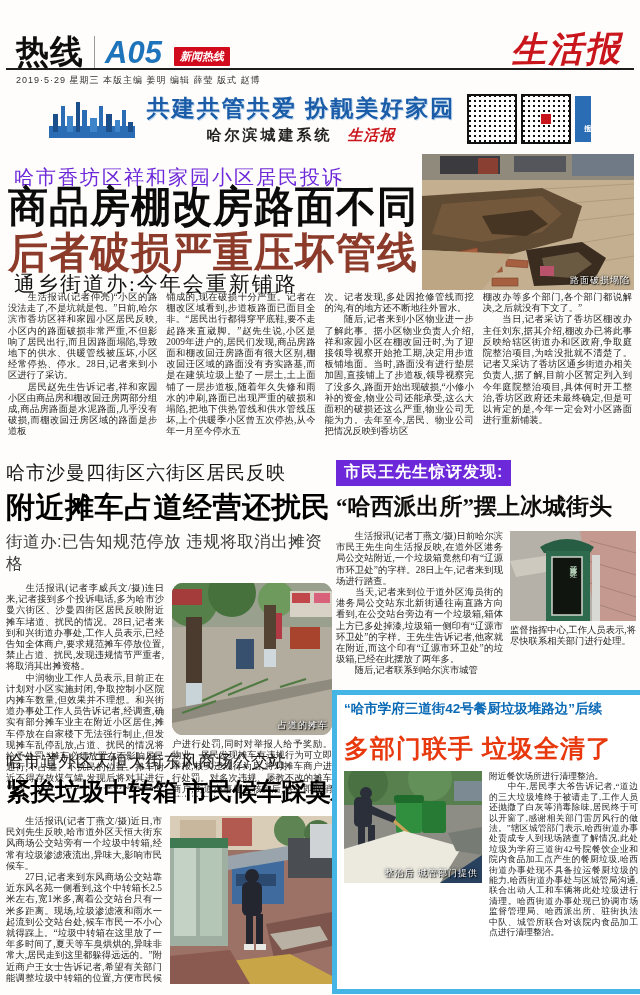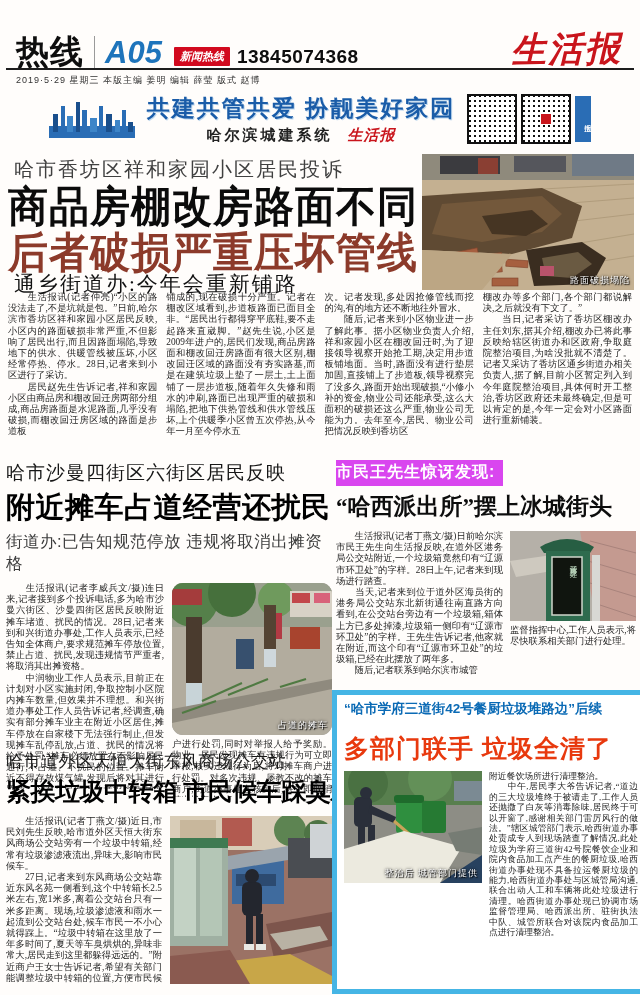--- a/index.html
+++ b/index.html
@@ -31,21 +31,21 @@
   .qr{width:46px;height:46px;border:2px solid #111;background:
        repeating-linear-gradient(0deg,#111 0 2px,#fff 2px 5px),
        repeating-linear-gradient(90deg,#111 0 2px,#fff 2px 5px);
        background-blend-mode:lighten;position:relative;}
   .qr .qr-center{position:absolute;left:17px;top:17px;width:10px;height:10px;background:#c9151c;border:1px solid #fff;}
   .qr-side{width:16px;height:46px;background:#2a6db5;color:#fff;font-size:7px;line-height:8px;
            writing-mode:vertical-rl;text-align:center;font-family:"Liberation Sans",sans-serif;position:relative;}
 
   
   .a1{position:absolute;left:0;top:152px;width:640px;}
-  .a1-kicker{position:absolute;left:14px;top:4px;font-family:"Liberation Sans",sans-serif;font-size:20px;color:#404040;letter-spacing:2px;}
+  .a1-kicker{position:absolute;left:14px;top:12px;font-family:"Liberation Sans",sans-serif;font-size:20px;color:#6d28d9;letter-spacing:2px;}
   .a1-h1{position:absolute;left:8px;top:26px;font-family:"Liberation Sans",sans-serif;font-weight:900;font-size:40px;
          color:#0b0b0b;letter-spacing:1px;transform:scaleY(1.06);transform-origin:left top;}
   .a1-h2{position:absolute;left:8px;top:72px;font-family:"Liberation Sans",sans-serif;font-weight:900;font-size:40px;
          color:#8c3a2a;letter-spacing:1px;transform:scaleY(1.06);transform-origin:left top;}
   .a1-sub{position:absolute;left:14px;top:118px;font-size:21px;color:#111;letter-spacing:2px;}
   .a1-cols{position:absolute;left:8px;top:140px;width:624px;height:166px;display:flex;gap:9px;}
   .a1-cols .col{flex:1;overflow:hidden;}
 
   .coltext{font-size:9.3px;line-height:11.2px;text-align:justify;color:#242424;white-space:pre-line;}
 
@@ -71,22 +71,22 @@
 
   .a5{position:absolute;left:6px;top:750px;width:326px;height:242px;}
   .a5-kicker{font-family:"Liberation Sans",sans-serif;font-size:17px;color:#171717;letter-spacing:.5px;}
   .a5-head{font-weight:900;font-size:25px;color:#000;letter-spacing:-.5px;margin-top:2px;white-space:nowrap;}
   .a5-body{display:flex;gap:8px;margin-top:8px;}
   .a5-text{width:156px;height:168px;overflow:hidden;}
   .photo5{width:162px;height:168px;}
 
   
   .a3{position:absolute;left:336px;top:460px;width:300px;height:226px;}
-  .a3-kicker{display:inline-block;background:#d946ef;color:#fff;font-family:"Liberation Sans",sans-serif;
-             font-weight:700;font-size:16px;padding:2px 8px 3px 0;letter-spacing:1px;}
+  .a3-kicker{display:inline-block;background:#6d28d9;color:#fff;font-family:"Liberation Sans",sans-serif;
+             font-weight:700;font-size:16px;padding:2px 8px 3px 8px;letter-spacing:1px;}
   .a3-head{font-weight:900;font-size:23px;color:#0d0d0d;margin-top:5px;letter-spacing:0;white-space:nowrap;}
   .a3-body{display:flex;gap:7px;margin-top:9px;}
   .a3-left{width:167px;height:150px;overflow:hidden;}
   .a3-right{width:126px;}
   .photo3{width:126px;height:90px;}
   .a3-right .coltext{margin-top:4px;height:34px;overflow:hidden;}
 
   .a4{position:absolute;left:332px;top:690px;width:294px;height:284px;border:5px solid #45b5e5;background:#fff;padding:5px 7px;}
   .a4-kicker{font-family:"Liberation Sans",sans-serif;font-weight:700;font-size:13.5px;color:#0a6ab5;letter-spacing:0;white-space:nowrap;}
   .a4-head{font-family:"Liberation Sans",sans-serif;font-weight:900;font-size:25px;color:#e8390e;letter-spacing:1px;margin-top:14px;}
@@ -100,21 +100,20 @@
 </head>
 <body>
 
 <div class="page">
 
   <div class="mast-left">
     <span class="sec-title">热线</span>
     <span class="mast-divider"></span>
     <span class="page-no">A05</span>
     <span class="hot-badge">新闻热线</span>
-    <span class="hot-num">13845074368</span>
   </div>
   <div class="paper-logo">生活报</div>
   <div class="mast-rule"></div>
   <div class="dateline">2019·5·29 星期三  本版主编 姜明  编辑 薛莹  版式 赵博</div>
 
   <div class="banner">
     <svg class="skyline" viewBox="0 0 86 46" preserveAspectRatio="none">
       <rect x="0" y="30" width="86" height="12" fill="#2a6db5"></rect>
       <rect x="4" y="18" width="5" height="18" fill="#1a4f8c"></rect>
       <rect x="12" y="10" width="4" height="26" fill="#2a6db5"></rect>

